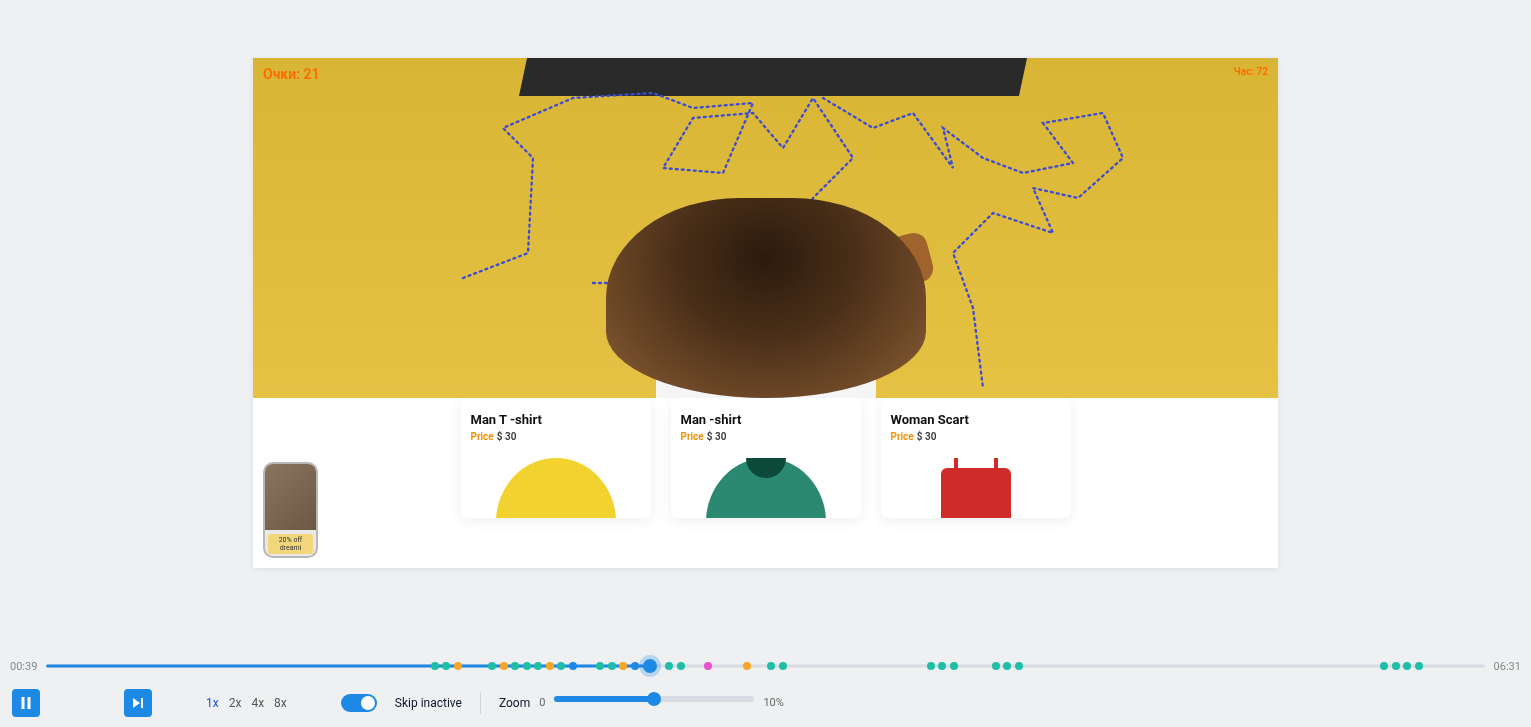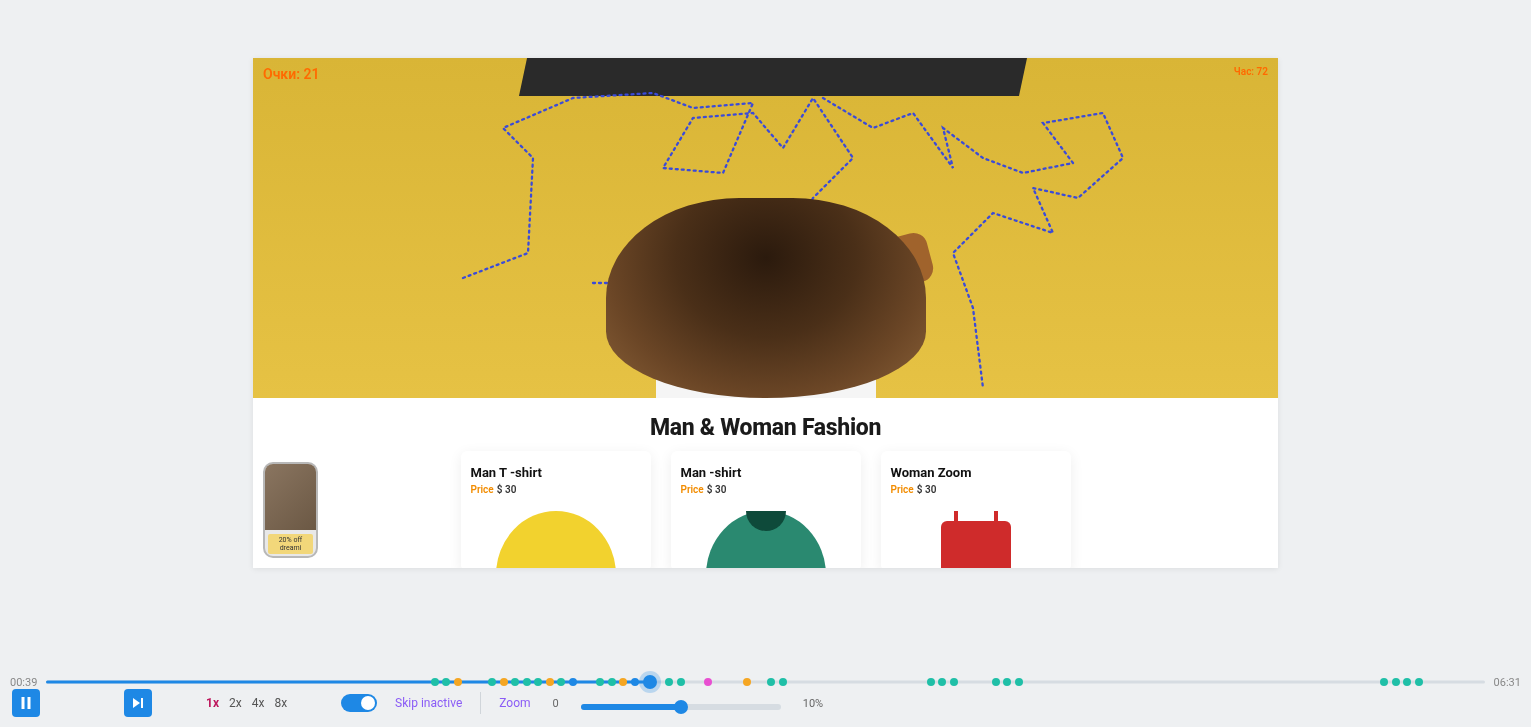--- a/index.html
+++ b/index.html
@@ -27,44 +27,44 @@
 .shirt1{position:absolute;bottom:-20px;left:50%;transform:translateX(-50%);width:120px;height:80px;background:#f2d22e;border-radius:50% 50% 0 0/80% 80% 0 0}
 .shirt2{position:absolute;bottom:-20px;left:50%;transform:translateX(-50%);width:120px;height:80px;background:#2a8970;border-radius:50% 50% 0 0/80% 80% 0 0}
 .collar2{position:absolute;bottom:40px;left:50%;transform:translateX(-50%);width:40px;height:28px;background:#0e4a3a;border-radius:0 0 20px 20px}
 .dress3{position:absolute;bottom:-20px;left:50%;transform:translateX(-50%);width:70px;height:70px;background:#cf2b2b;border-radius:6px 6px 0 0}
 .strap3a{position:absolute;bottom:48px;left:50%;margin-left:-22px;width:4px;height:28px;background:#cf2b2b}
 .strap3b{position:absolute;bottom:48px;left:50%;margin-left:18px;width:4px;height:28px;background:#cf2b2b}
 .side-promo{position:absolute;left:10px;bottom:10px;width:55px;height:96px;background:#e8e8e8;border-radius:10px;border:2px solid #b8b8b8;overflow:hidden}
 .side-promo-img{width:100%;height:66px;background:linear-gradient(135deg,#8a7560,#6b5844)}
 .side-promo-label{width:90%;margin:4px auto;background:#f2d77a;text-align:center;font-size:7px;padding:2px 1px;color:#333;border-radius:2px}
 .controls{position:absolute;left:0;right:0;bottom:0;padding:12px 10px 10px;background:transparent}
-.timeline-row{display:flex;align-items:center;gap:0;}
+.timeline-row{display:flex;align-items:center;gap:0;margin-bottom:16px}
 .time-label{font-size:11px;color:#888;width:36px}
 .time-label.right{text-align:right}
 .timeline{position:relative;flex:1;height:14px}
 .track{position:absolute;top:50%;left:0;right:0;height:3px;background:#d6dce2;transform:translateY(-50%);border-radius:2px}
 .progress{position:absolute;top:50%;left:0;height:3px;background:#1e88e5;transform:translateY(-50%);border-radius:2px;width:42%}
 .playhead{position:absolute;top:50%;left:42%;width:14px;height:14px;background:#1e88e5;border-radius:50%;transform:translate(-50%,-50%);box-shadow:0 0 0 4px rgba(30,136,229,.25)}
 .marker{position:absolute;top:50%;width:8px;height:8px;border-radius:50%;transform:translate(-50%,-50%)}
 .m-teal{background:#1fbfa7}
 .m-orange{background:#f5a623}
 .m-blue{background:#1e88e5}
 .m-pink{background:#e84fd1}
 .bottom-row{display:flex;align-items:center;gap:18px;padding-left:2px}
 .btn{width:28px;height:28px;background:#1e88e5;border-radius:4px;display:flex;align-items:center;justify-content:center;cursor:pointer}
 .btn svg{width:14px;height:14px;fill:#fff}
 .btn-gap{width:48px}
 .speeds{display:flex;gap:10px;font-size:12px;color:#555}
 .speed{cursor:pointer}
-.speed.active{color:#be185d;font-weight:700}
+.speed.active{color:#1d4ed8;font-weight:400}
 .toggle{position:relative;width:36px;height:18px;background:#1e88e5;border-radius:10px;cursor:pointer}
 .toggle-knob{position:absolute;right:2px;top:2px;width:14px;height:14px;background:#fff;border-radius:50%}
-.ctl-label{font-size:12px;color:#8b5cf6}
+.ctl-label{font-size:12px;color:#0f172a}
 .divider{width:1px;height:22px;background:#d0d5da}
-.zoom-group{display:flex;align-items:flex-end;gap:22px}
+.zoom-group{display:flex;align-items:flex-start;gap:9px}
 .zoom-slider{position:relative;width:200px;height:6px;background:#d6dce2;border-radius:3px;cursor:pointer}
 .zoom-fill{position:absolute;left:0;top:0;height:100%;width:50%;background:#1e88e5;border-radius:3px}
 .zoom-knob{position:absolute;left:50%;top:50%;width:14px;height:14px;background:#1e88e5;border-radius:50%;transform:translate(-50%,-50%)}
 .zoom-val{font-size:11px;color:#666}
 </style>
 </head>
 <body>
 
 <div class="viewport">
   <div class="hero">
@@ -77,40 +77,39 @@
     <div class="figure">
       <div class="arm-l"></div>
       <div class="arm-r"></div>
       <div class="watch"></div>
       <div class="hand-r-item"></div>
       <div class="torso"></div>
       <div class="hair"></div>
     </div>
   </div>
 
-  <h2 class="section-title">Man &amp; Woman Fashion</h2>
 
   <div class="products">
     <div class="card">
       <div class="card-title">Man T -shirt</div>
       <div class="card-price"><span>Price</span><span class="amount">$ 30</span></div>
       <div class="card-img">
           <div class="shirt1"></div>
         </div>
     </div>
     <div class="card">
       <div class="card-title">Man -shirt</div>
       <div class="card-price"><span>Price</span><span class="amount">$ 30</span></div>
       <div class="card-img">
           <div class="shirt2"></div>
           <div class="collar2"></div>
         </div>
     </div>
     <div class="card">
-      <div class="card-title">Woman Zoom</div>
+      <div class="card-title">Woman Scart</div>
       <div class="card-price"><span>Price</span><span class="amount">$ 30</span></div>
       <div class="card-img">
           <div class="strap3a"></div>
           <div class="strap3b"></div>
           <div class="dress3"></div>
         </div>
     </div>
   </div>
 
   <div class="side-promo">

